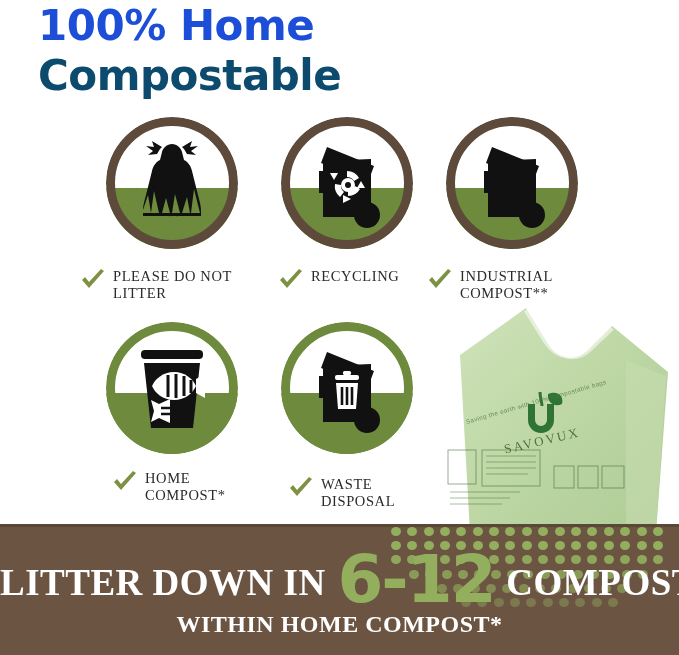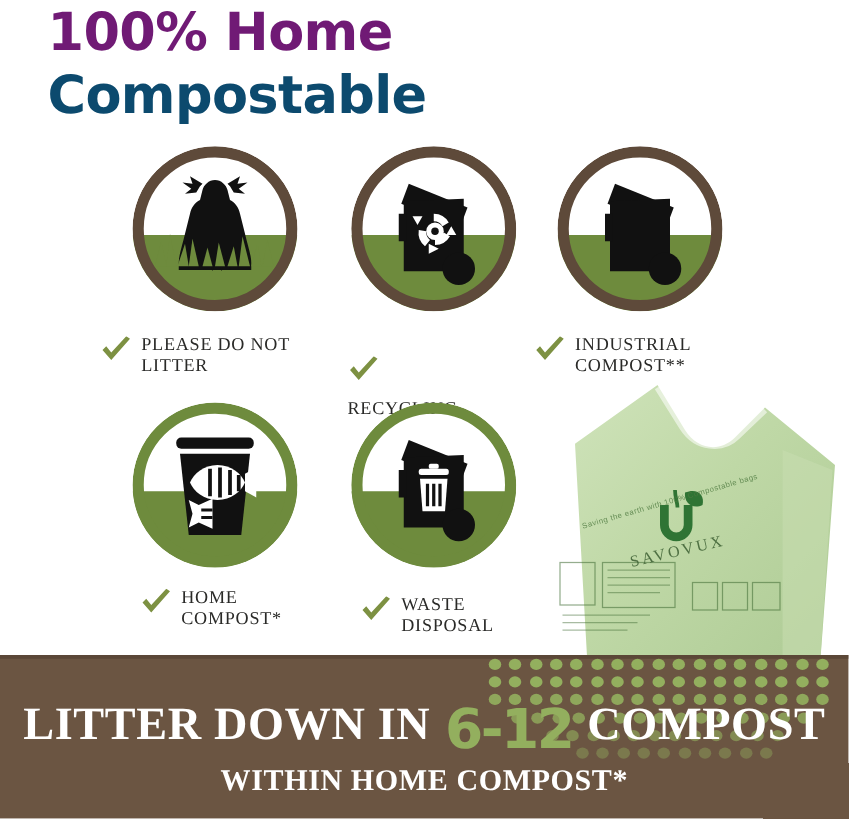--- a/index.html
+++ b/index.html
@@ -14,21 +14,21 @@
   
   .headline{position:absolute;left:38px;top:2px;width:420px;}
   .headline .l1,.headline .l2{
     font-family:"DejaVu Sans", sans-serif;
     font-weight:bold;
     font-size:42px;
     line-height:48px;
     letter-spacing:-0.5px;
     white-space:nowrap;
   }
-  .headline .l1{color:#701a75;}
+  .headline .l1{color:#1d4ed8;}
   .headline .l2{color:#0c4a6e;margin-top:2px;}
 
   
   .grid{position:absolute;left:0;top:110px;width:679px;}
   .cell{position:absolute;}
   .badge{
     position:relative;width:132px;height:132px;border-radius:50%;
     overflow:hidden;background:#ffffff;
     box-sizing:border-box;
   }
@@ -86,21 +86,21 @@
   .dots .d{width:10px;height:9px;border-radius:50%;background:#93AF5E;}
 
   .banner .text{
     position:absolute;left:0;right:0;top:36px;z-index:3;text-align:center;
     font-family:"Liberation Serif", serif;font-weight:bold;color:#FFFFFF;
   }
   .banner .line1{font-size:37px;line-height:40px;letter-spacing:.5px;white-space:nowrap;}
   .banner .line2{font-size:24px;line-height:38px;letter-spacing:.5px;white-space:nowrap;margin-top:2px;}
   .banner .big{
     font-family:"DejaVu Sans", sans-serif;font-weight:bold;
-    color:#93AF5E;font-size:44px;letter-spacing:-2px;
+    color:#93AF5E;font-size:66px;letter-spacing:-2px;
     vertical-align:-7px;padding:0 2px;
   }
 </style>
 </head>
 <body>
 
 <div id="stage">
 
   <div class="headline">
     <div class="l1">100% Home</div>
@@ -237,21 +237,21 @@
   <div class="lbl ctr" style="left:80px;top:268px;">
     <span class="chk">
       <svg width="26" height="22" viewBox="0 0 26 22">
           <path d="M2 11 L9 19 L24 2 L21 0 L9 13 L5 8 Z" fill="#7D9142"></path>
         </svg>
     </span>
     <span class="txt">PLEASE DO NOT
 LITTER</span>
   </div>
 
-  <div class="lbl" style="left:278px;top:284px;flex-direction:column;">
+  <div class="lbl" style="left:278px;top:268px;">
     <span class="chk">
       <svg width="26" height="22" viewBox="0 0 26 22">
           <path d="M2 11 L9 19 L24 2 L21 0 L9 13 L5 8 Z" fill="#7D9142"></path>
         </svg>
     </span>
     <span class="txt">RECYCLING</span>
   </div>
 
   <div class="lbl ctr" style="left:427px;top:268px;">
     <span class="chk">

